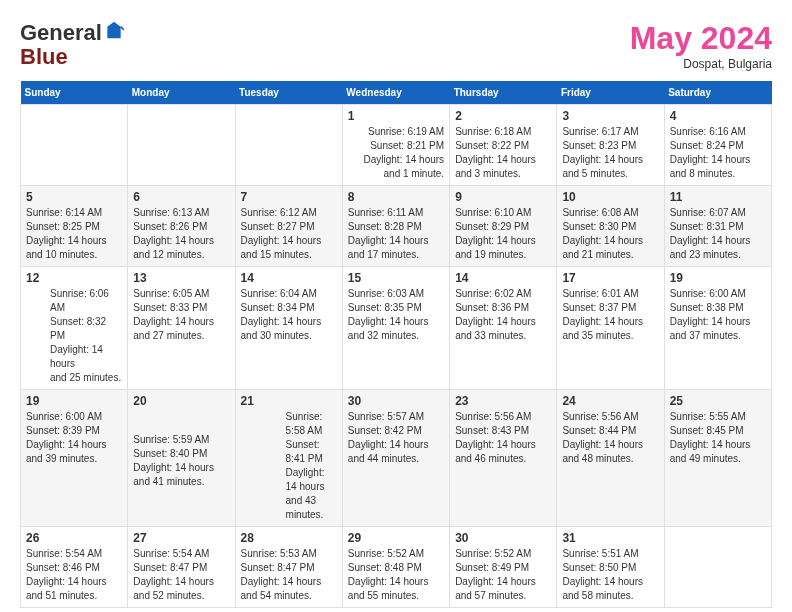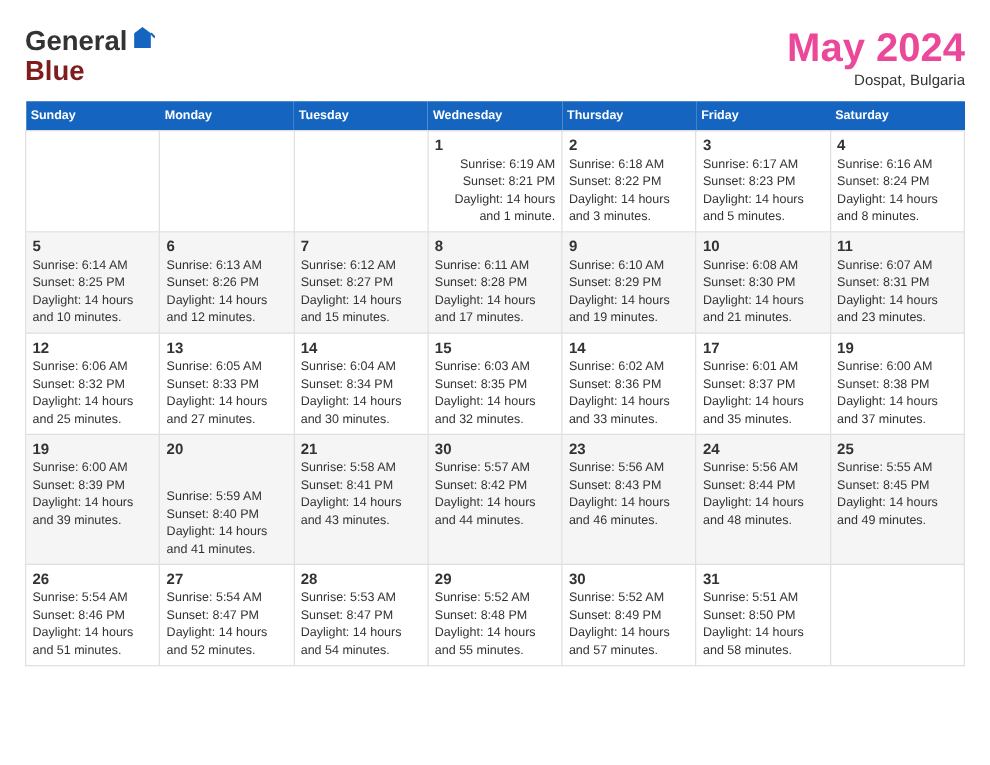--- a/index.html
+++ b/index.html
@@ -204,21 +204,21 @@
           <span class="day-num">11</span>
           <div class="day-info" style="white-space: pre-line;">Sunrise: 6:07 AM
 Sunset: 8:31 PM
 Daylight: 14 hours
 and 23 minutes.</div>
         </td>
       </tr>
       <tr>
         <td>
           <span class="day-num">12</span>
-          <div class="day-info" style="white-space: pre-line;">Sunrise: 6:06 AM
+          <div class="day-info" style="white-space: pre-line; margin-left: 24px;">Sunrise: 6:06 AM
 Sunset: 8:32 PM
 Daylight: 14 hours
 and 25 minutes.</div>
         </td>
         <td>
           <span class="day-num">13</span>
           <div class="day-info" style="white-space: pre-line;">Sunrise: 6:05 AM
 Sunset: 8:33 PM
 Daylight: 14 hours
 and 27 minutes.</div>
@@ -269,21 +269,21 @@
         </td>
         <td>
           <span class="day-num">20</span>
           <div class="day-info" style="white-space: pre-line; margin-top: 25px;">Sunrise: 5:59 AM
 Sunset: 8:40 PM
 Daylight: 14 hours
 and 41 minutes.</div>
         </td>
         <td>
           <span class="day-num">21</span>
-          <div class="day-info" style="white-space: pre-line;">Sunrise: 5:58 AM
+          <div class="day-info" style="white-space: pre-line; margin-left: 45px;">Sunrise: 5:58 AM
 Sunset: 8:41 PM
 Daylight: 14 hours
 and 43 minutes.</div>
         </td>
         <td>
           <span class="day-num">30</span>
           <div class="day-info" style="white-space: pre-line;">Sunrise: 5:57 AM
 Sunset: 8:42 PM
 Daylight: 14 hours
 and 44 minutes.</div>

